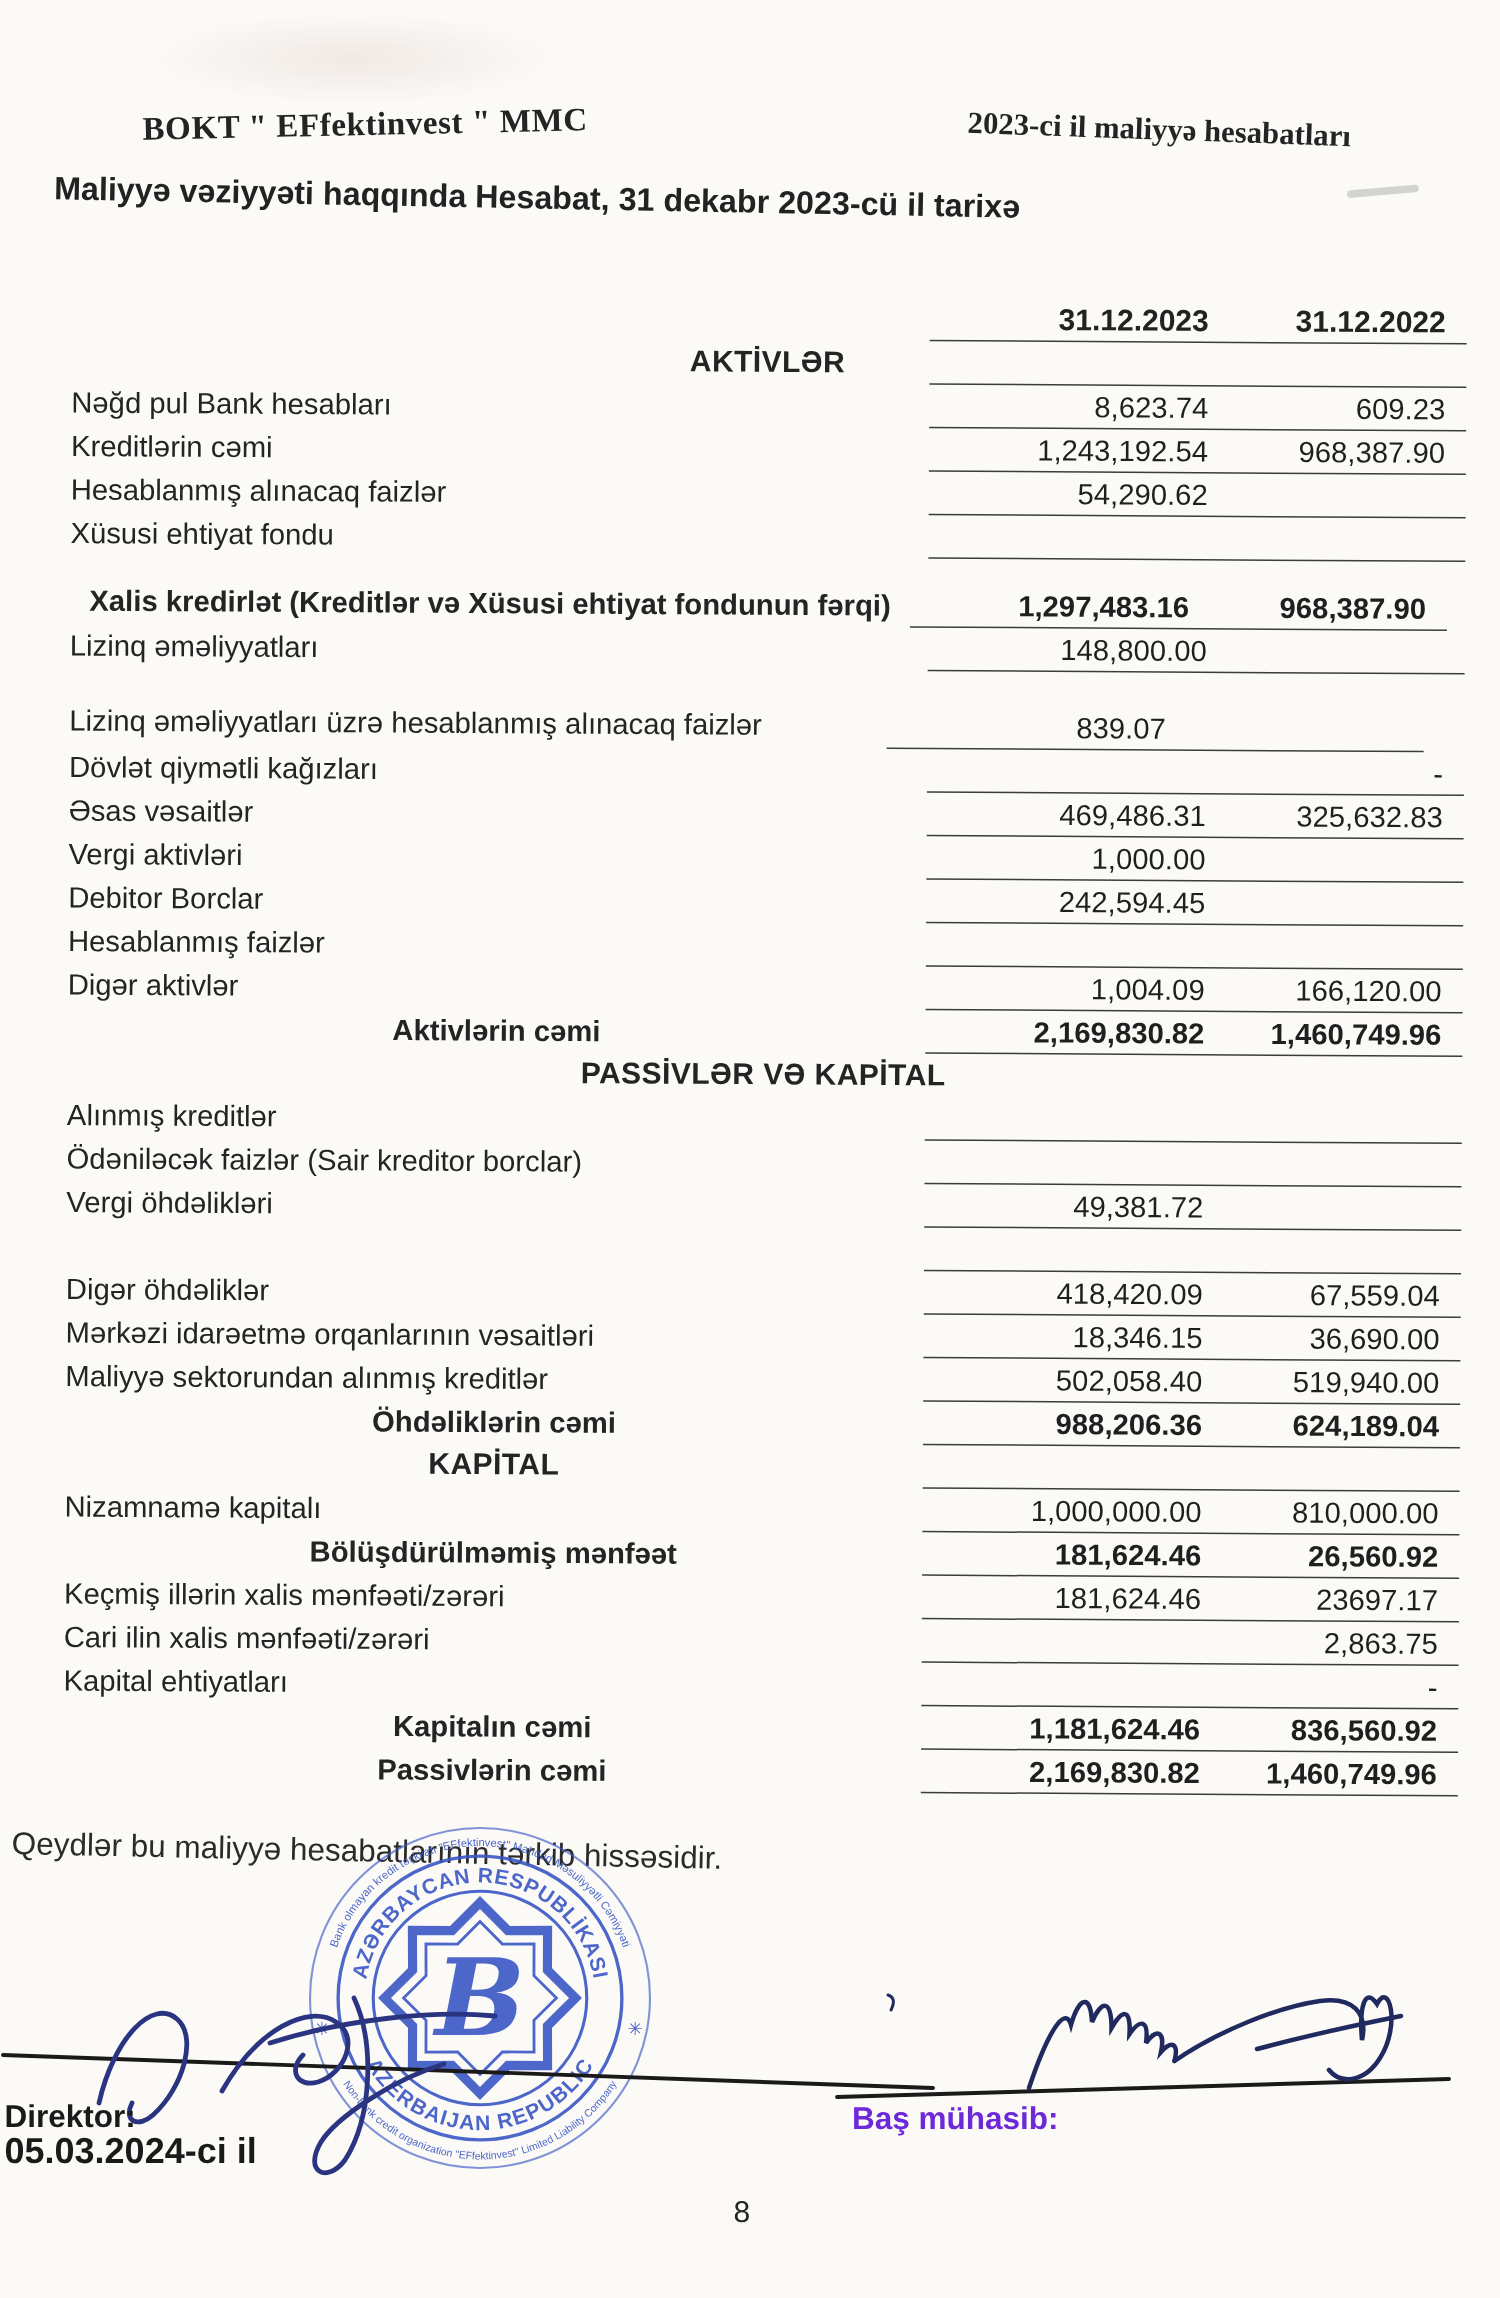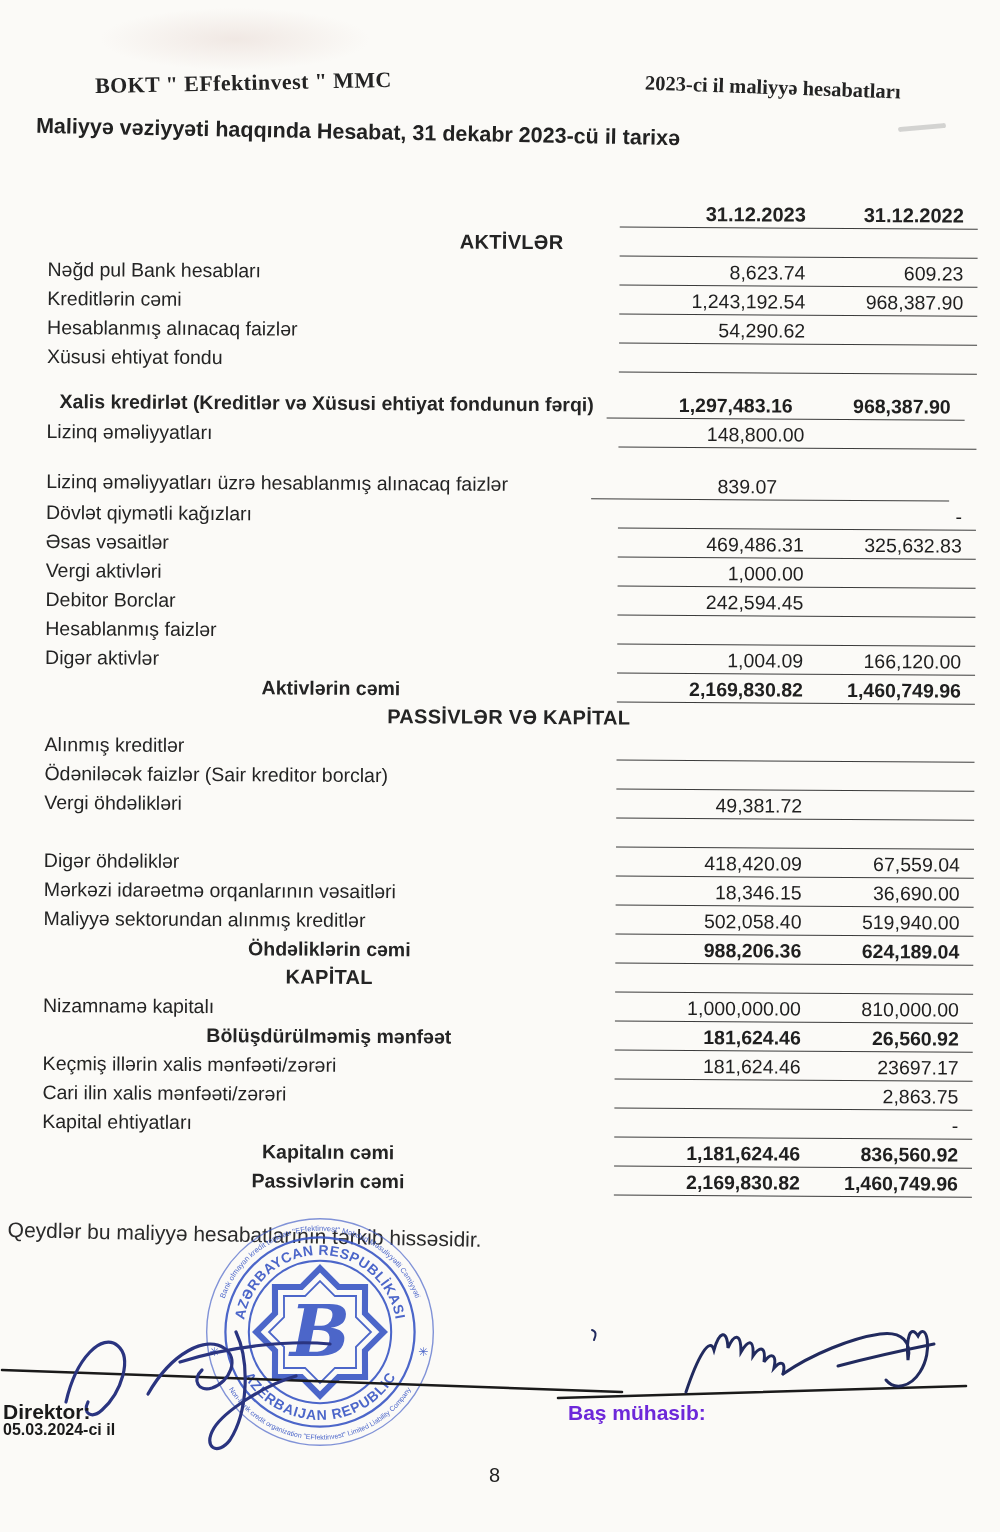--- a/index.html
+++ b/index.html
@@ -41,21 +41,21 @@
   .t-total-2line{height:46px;}
   .t-total-2line .lbl{max-width:560px;line-height:1.2;}
   .t-heading-center .lbl,.t-heading-noline .lbl,.t-heading-label .lbl{
     text-align:center;font-weight:bold;font-size:20px;letter-spacing:.3px;}
   .t-heading-center .lbl,.t-heading-noline .lbl{transform:translateX(178px);}
   .t-heading-noline .vals{border-bottom:none;}
   
   .note{position:absolute;left:8px;top:1218px;font-size:21px;
     transform:rotate(1.2deg);transform-origin:left top;color:#2b2b2b;}
   .director-label{position:absolute;left:3px;top:1381px;font-weight:bold;font-size:21px;color:#1a1a1a;margin-top:19px;}
-  .report-date{position:absolute;left:3px;top:1421px;font-weight:bold;font-size:16px;color:#1a1a1a;}
+  .report-date{position:absolute;left:3px;top:1421px;font-weight:bold;font-size:24px;color:#1a1a1a;}
   .accountant-label{position:absolute;left:568px;top:1401px;font-weight:bold;font-size:21px;color:#6d28d9;}
   .page-number{position:absolute;left:489px;top:1464px;font-size:20px;color:#242424;}
   .stamp{position:absolute;left:202px;top:1214px;opacity:.9;filter:blur(.3px);}
   .ink-overlay{position:absolute;left:0;top:0;pointer-events:none;}
 </style>
 </head>
 <body>
 
 <div class="page">
 

